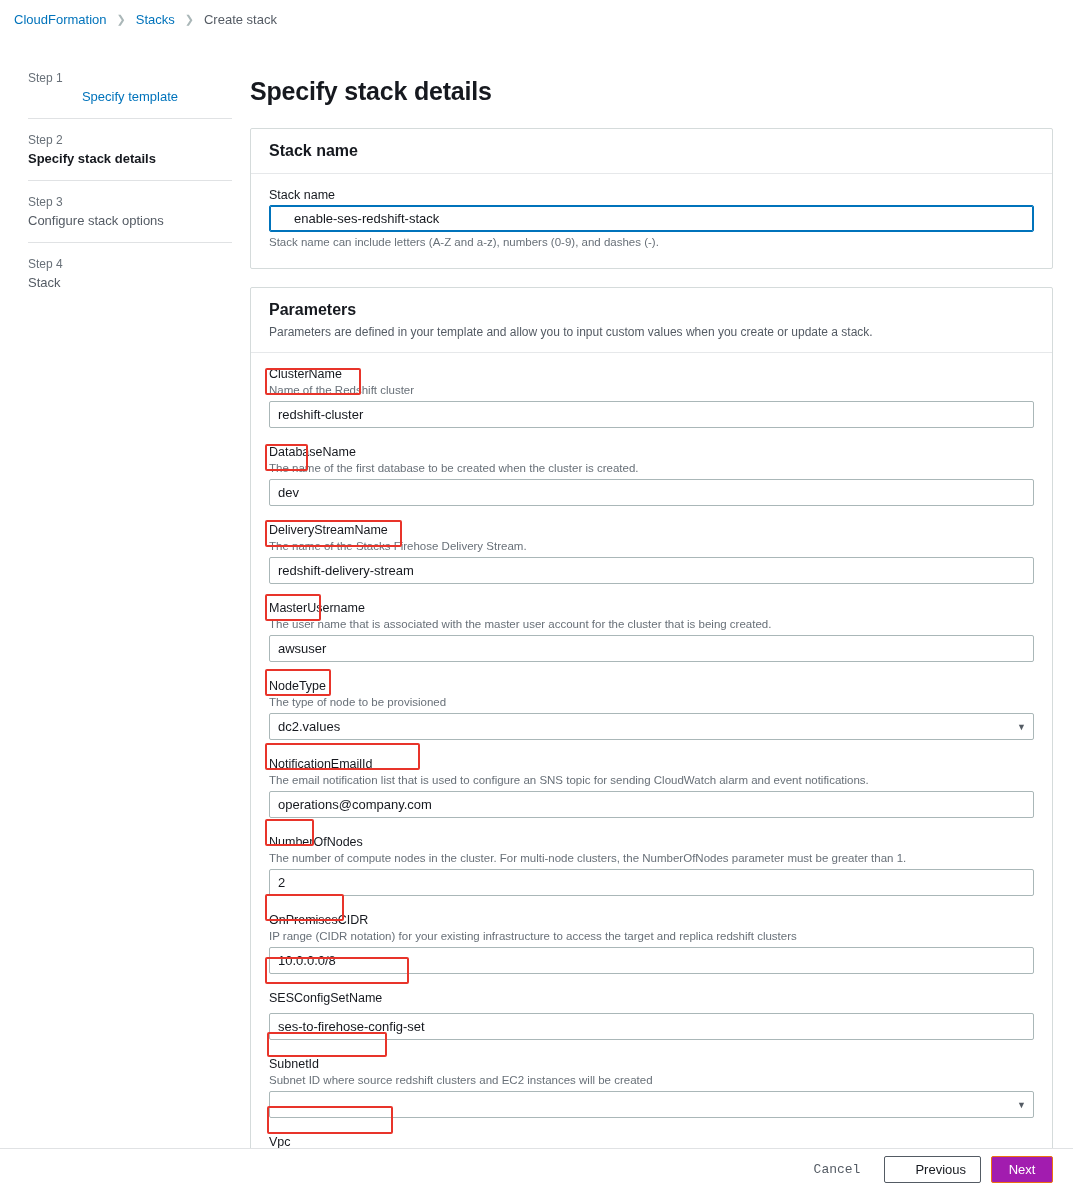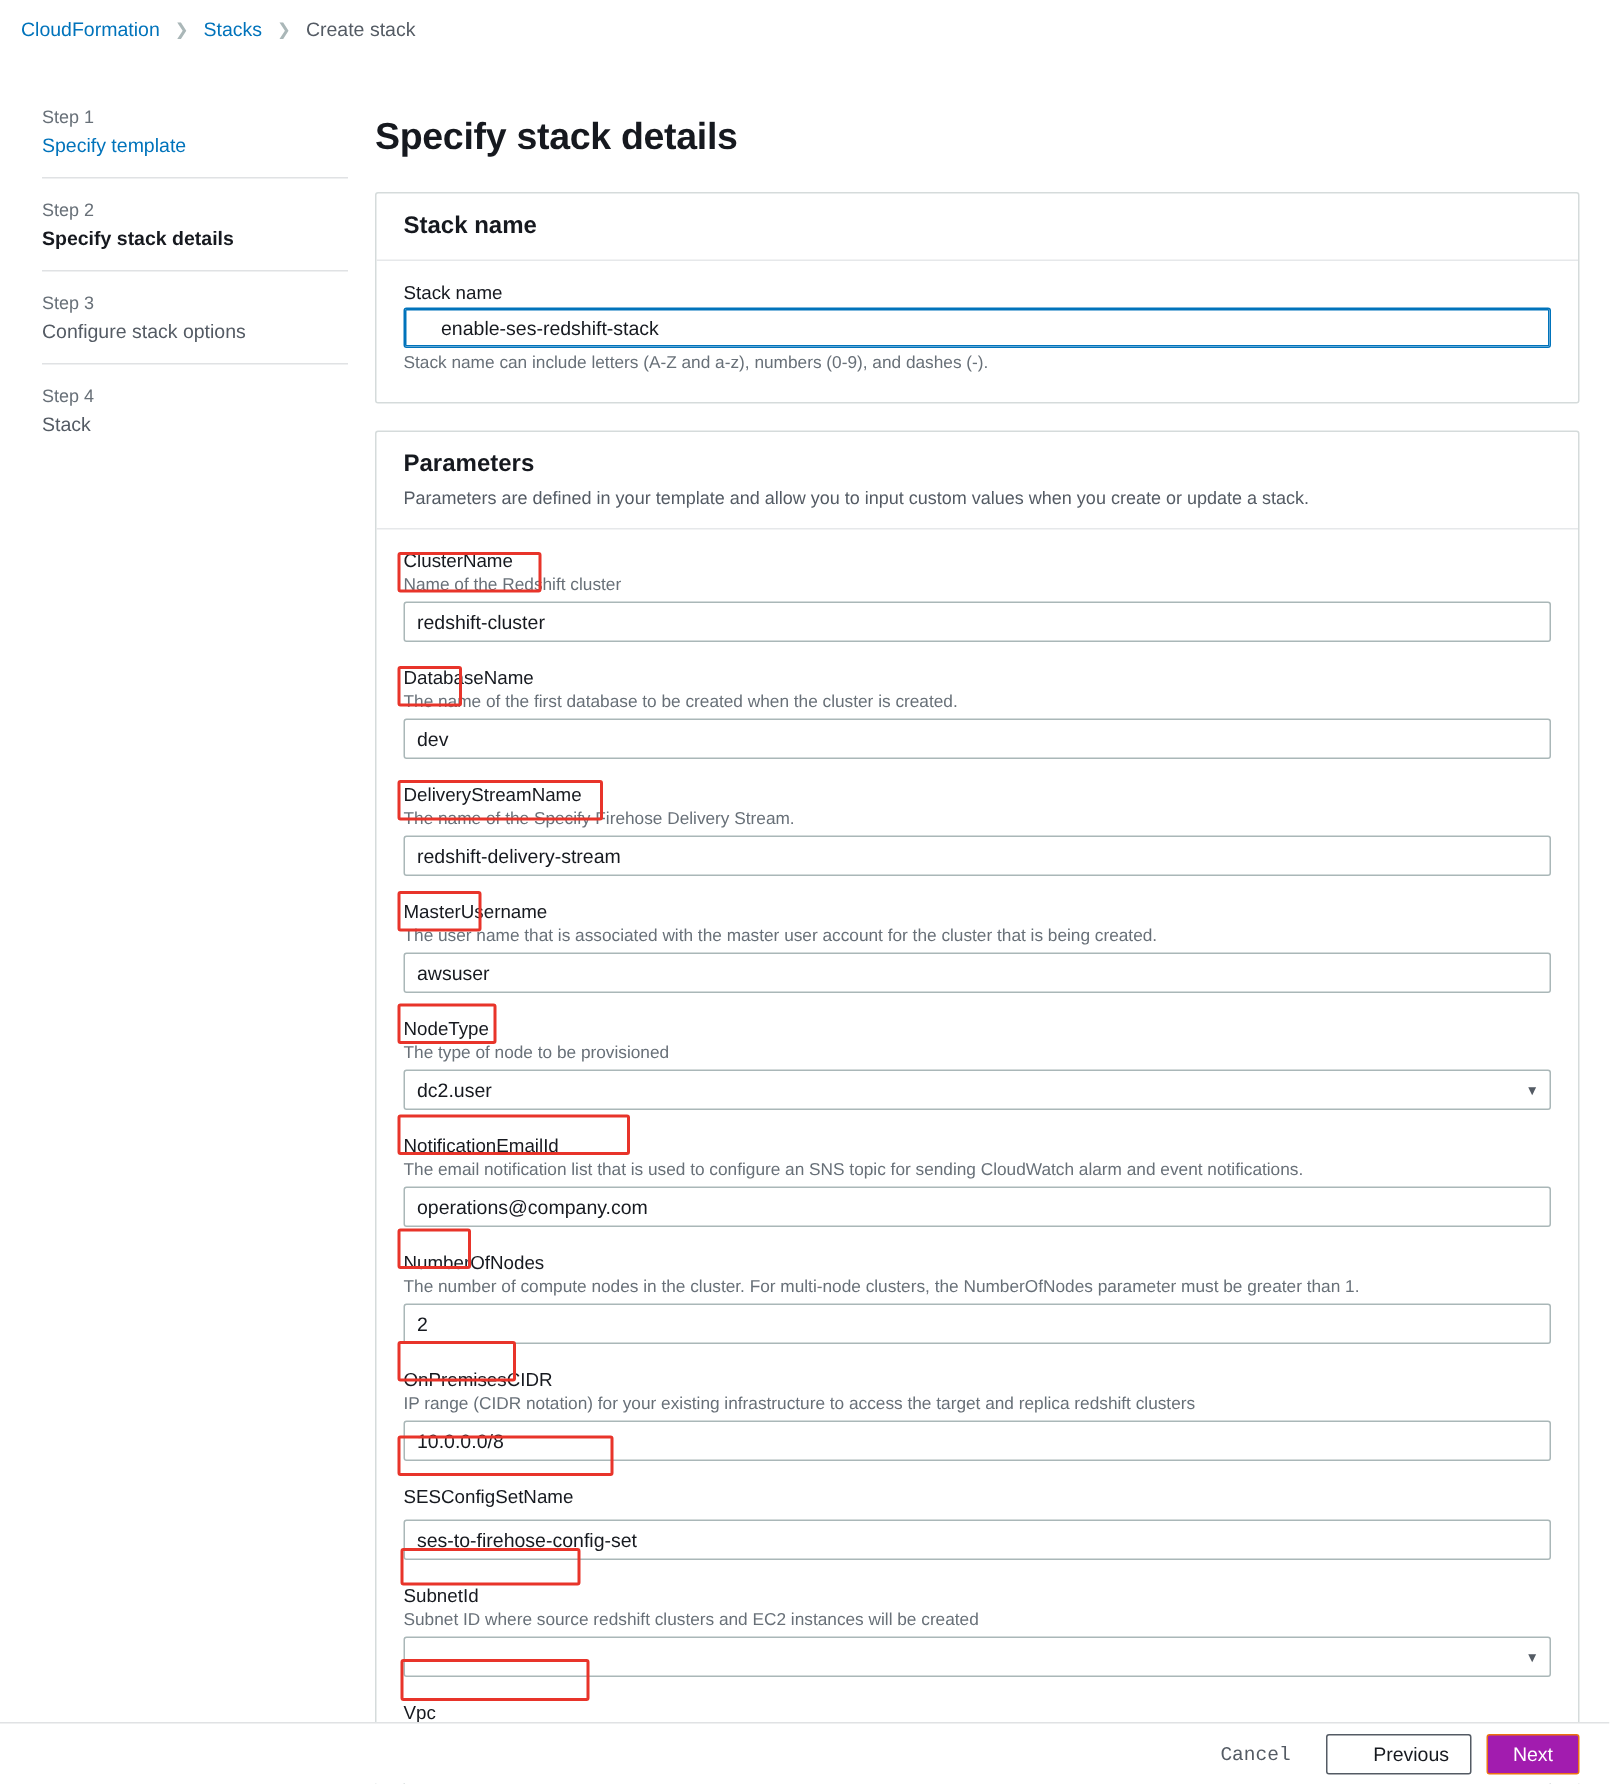--- a/index.html
+++ b/index.html
@@ -61,20 +61,21 @@
     color: #687078;
     margin-bottom: 4px;
   }
   .nav-step .step-name {
     font-size: 13px;
     color: #545b64;
   }
   .nav-step.link .step-name {
     color: #0073bb;
     cursor: pointer;
+    text-align: center;
   }
   .nav-step.active .step-name {
     color: #16191f;
     font-weight: bold;
   }
 
   .content {
     flex: 1;
     padding: 40px 20px 0 18px;
     min-width: 0;
@@ -293,35 +294,35 @@
         </div>
 
         <div class="field">
           <div class="field-label">DatabaseName</div>
           <div class="field-desc">The name of the first database to be created when the cluster is created.</div>
           <input class="text-input" value="dev" style="">
         </div>
 
         <div class="field">
           <div class="field-label">DeliveryStreamName</div>
-          <div class="field-desc">The name of the Specify Firehose Delivery Stream.</div>
+          <div class="field-desc">The name of the Stacks Firehose Delivery Stream.</div>
           <input class="text-input" value="redshift-delivery-stream" style="">
         </div>
 
         <div class="field">
           <div class="field-label">MasterUsername</div>
           <div class="field-desc">The user name that is associated with the master user account for the cluster that is being created.</div>
           <input class="text-input" value="awsuser" style="">
         </div>
 
         <div class="field">
           <div class="field-label">NodeType</div>
           <div class="field-desc">The type of node to be provisioned</div>
           <div class="select-wrap">
-            <div class="select-input">dc2.user</div>
+            <div class="select-input">dc2.values</div>
             <span class="caret">▼</span>
           </div>
         </div>
 
         <div class="field">
           <div class="field-label">NotificationEmailId</div>
           <div class="field-desc">The email notification list that is used to configure an SNS topic for sending CloudWatch alarm and event notifications.</div>
           <input class="text-input" value="operations@company.com" style="">
         </div>
 

